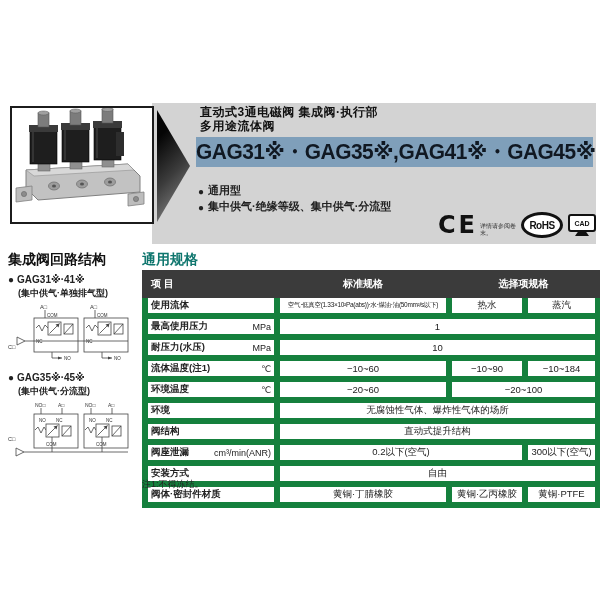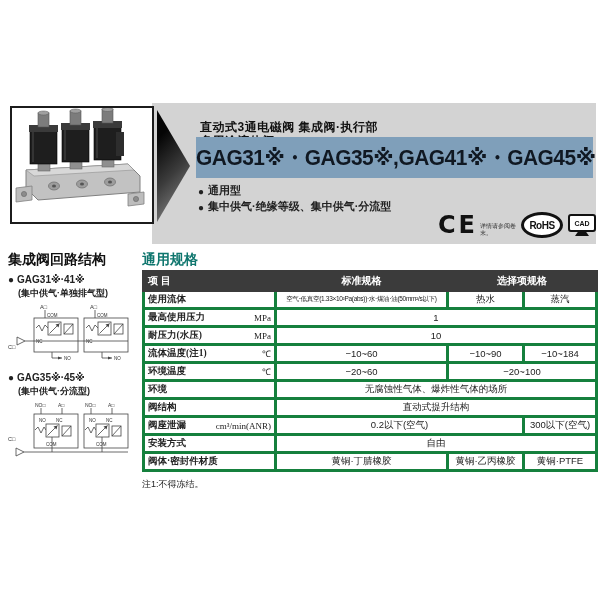--- a/index.html
+++ b/index.html
@@ -9,24 +9,24 @@
     overflow:hidden;
   }
   .abs{position:absolute;}
 
   
   .gray-panel{left:152px;top:103px;width:444px;height:141px;background:#d3d3d3;}
   .photo-frame{left:10px;top:106px;width:140px;height:114px;background:#ffffff;border:2px solid #1c1c1c;}
   .hero-arrow{left:157px;top:110px;width:33px;height:112px;
     background:linear-gradient(135deg,#050505 20%,#3c3c3c 55%,#9a9a9a 100%);
     clip-path:polygon(0 0,100% 50%,0 100%);}
-  .hdr-line{left:200px;font-size:12px;font-weight:bold;color:#111;letter-spacing:0.5px;margin-top:15px;}
+  .hdr-line{left:200px;font-size:12px;font-weight:bold;color:#111;letter-spacing:0.5px;}
   .hdr-line1{top:104px;}
   .hdr-line2{top:118px;}
-  .series-bar{left:196px;top:137px;width:397px;height:41px;background:#7f9fba;
+  .series-bar{left:196px;top:137px;width:397px;height:30px;background:#7f9fba;
     display:flex;align-items:center;gap:7px;padding-left:0;box-sizing:border-box;white-space:nowrap;}
   .series-main{font-size:22px;font-weight:bold;color:#101822;letter-spacing:-0.5px;
     transform:scaleX(0.95);transform-origin:left center;}
   .bullet-row{left:198px;font-size:11px;font-weight:bold;color:#222;display:flex;align-items:center;gap:4px;}
   .bullet-row1{top:183px;}
   .bullet-row2{top:199px;}
   .bullet-icon::before{content:"●";font-size:10px;color:#222;}
 
   
   .cert-row{left:438px;top:209px;width:158px;height:32px;display:flex;align-items:center;}
@@ -52,24 +52,24 @@
   .diagram svg text{font-family:"Liberation Sans","DejaVu Sans",sans-serif;fill:#333;}
   .diagram svg .ln{stroke:#444;stroke-width:0.8;fill:none;}
   .diagram svg .bx{stroke:#444;stroke-width:0.8;fill:#ffffff;}
   .diagram svg .ah{fill:#444;stroke:none;}
 
   
   .specs-title{left:142px;top:251px;font-size:14px;font-weight:bold;color:#0f766e;}
   .spec-table{left:142px;top:270px;}
   table{border-collapse:collapse;table-layout:fixed;width:453px;background:#fff;
     border:1px solid #444;border-bottom:2px solid #444;}
-  th,td{border:3px solid #15803d;height:15px;padding:0 3px;font-size:9.5px;overflow:hidden;}
+  th,td{border:6px solid #15803d;height:15px;padding:0 3px;font-size:9.5px;overflow:hidden;}
   thead th{background:#3b3b3b;color:#ffffff;font-weight:bold;font-size:10px;border-color:#3b3b3b;height:16px;}
   thead th + th{border-left:1px solid #9a9a9a;}
-  td.item-cell{text-align:right;font-family:Liberation Serif, serif;}
+  td.item-cell{text-align:right;}
   td.val{text-align:center;color:#222;}
   td.val.small{font-size:6.5px;letter-spacing:-0.3px;white-space:nowrap;}
   .ic{display:flex;justify-content:space-between;align-items:center;}
   .ic .nm{font-weight:bold;color:#222;}
   .ic .un{color:#222;font-size:9px;}
   .spec-note{left:142px;top:478px;font-size:9px;color:#222;}
 
   
   .photo-frame svg{display:block;}
 </style>

